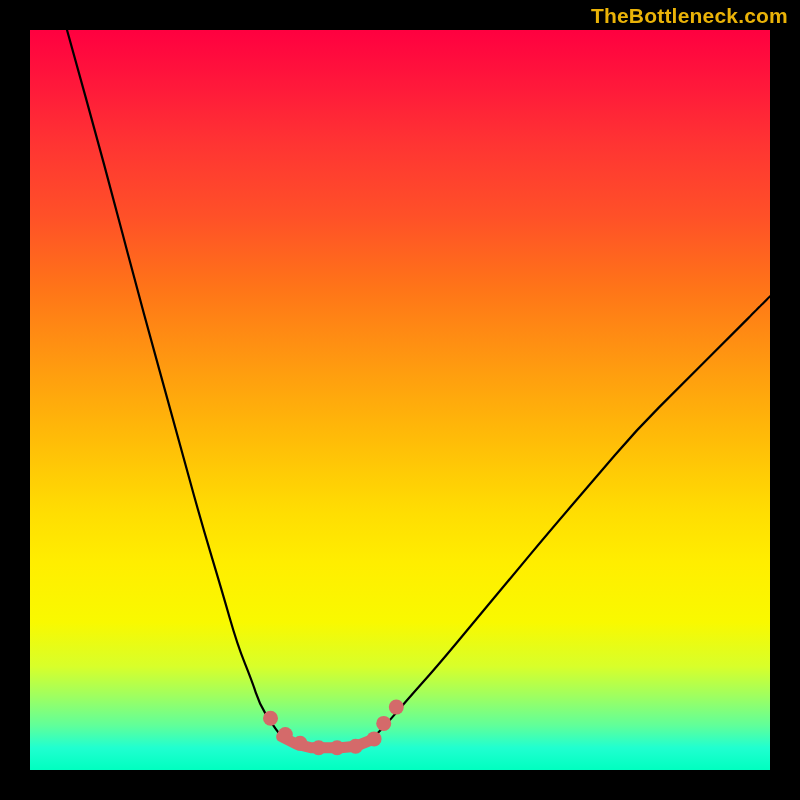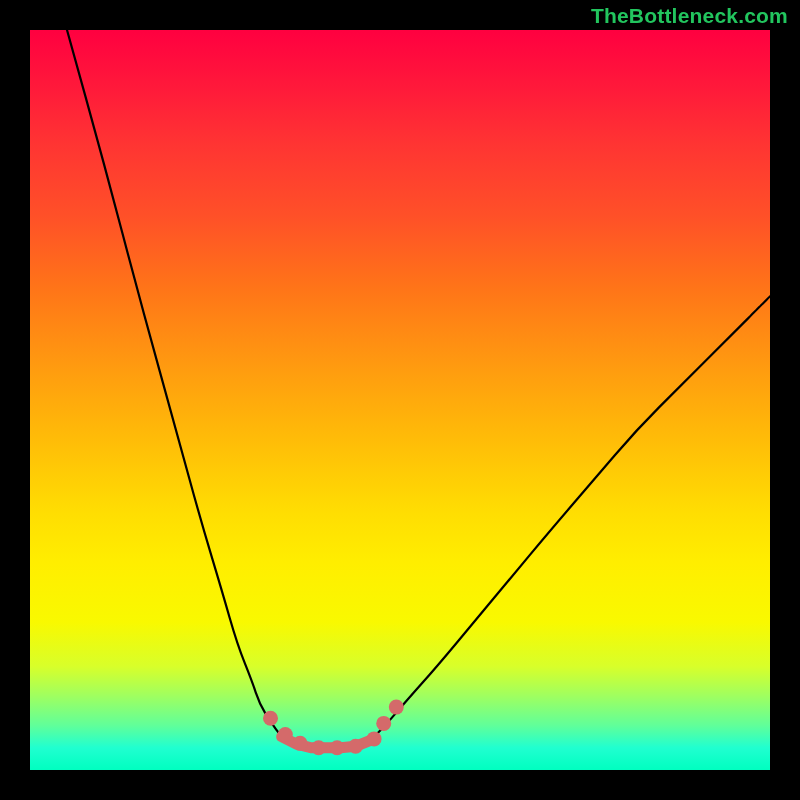--- a/index.html
+++ b/index.html
@@ -33,21 +33,21 @@
       #20ffd0 97%,
       #00ffc0 100%);
   }
   .watermark {
     position: absolute;
     top: 4px;
     right: 12px;
     font-family: Arial, Helvetica, sans-serif;
     font-size: 21px;
     font-weight: 600;
-    color: #22c55e;
+    color: #eab308;
     letter-spacing: 0.2px;
   }
   svg.curves {
     position: absolute;
     left: 0; top: 0;
     width: 100%; height: 100%;
   }
   .curve {
     fill: none;
     stroke: #000;

